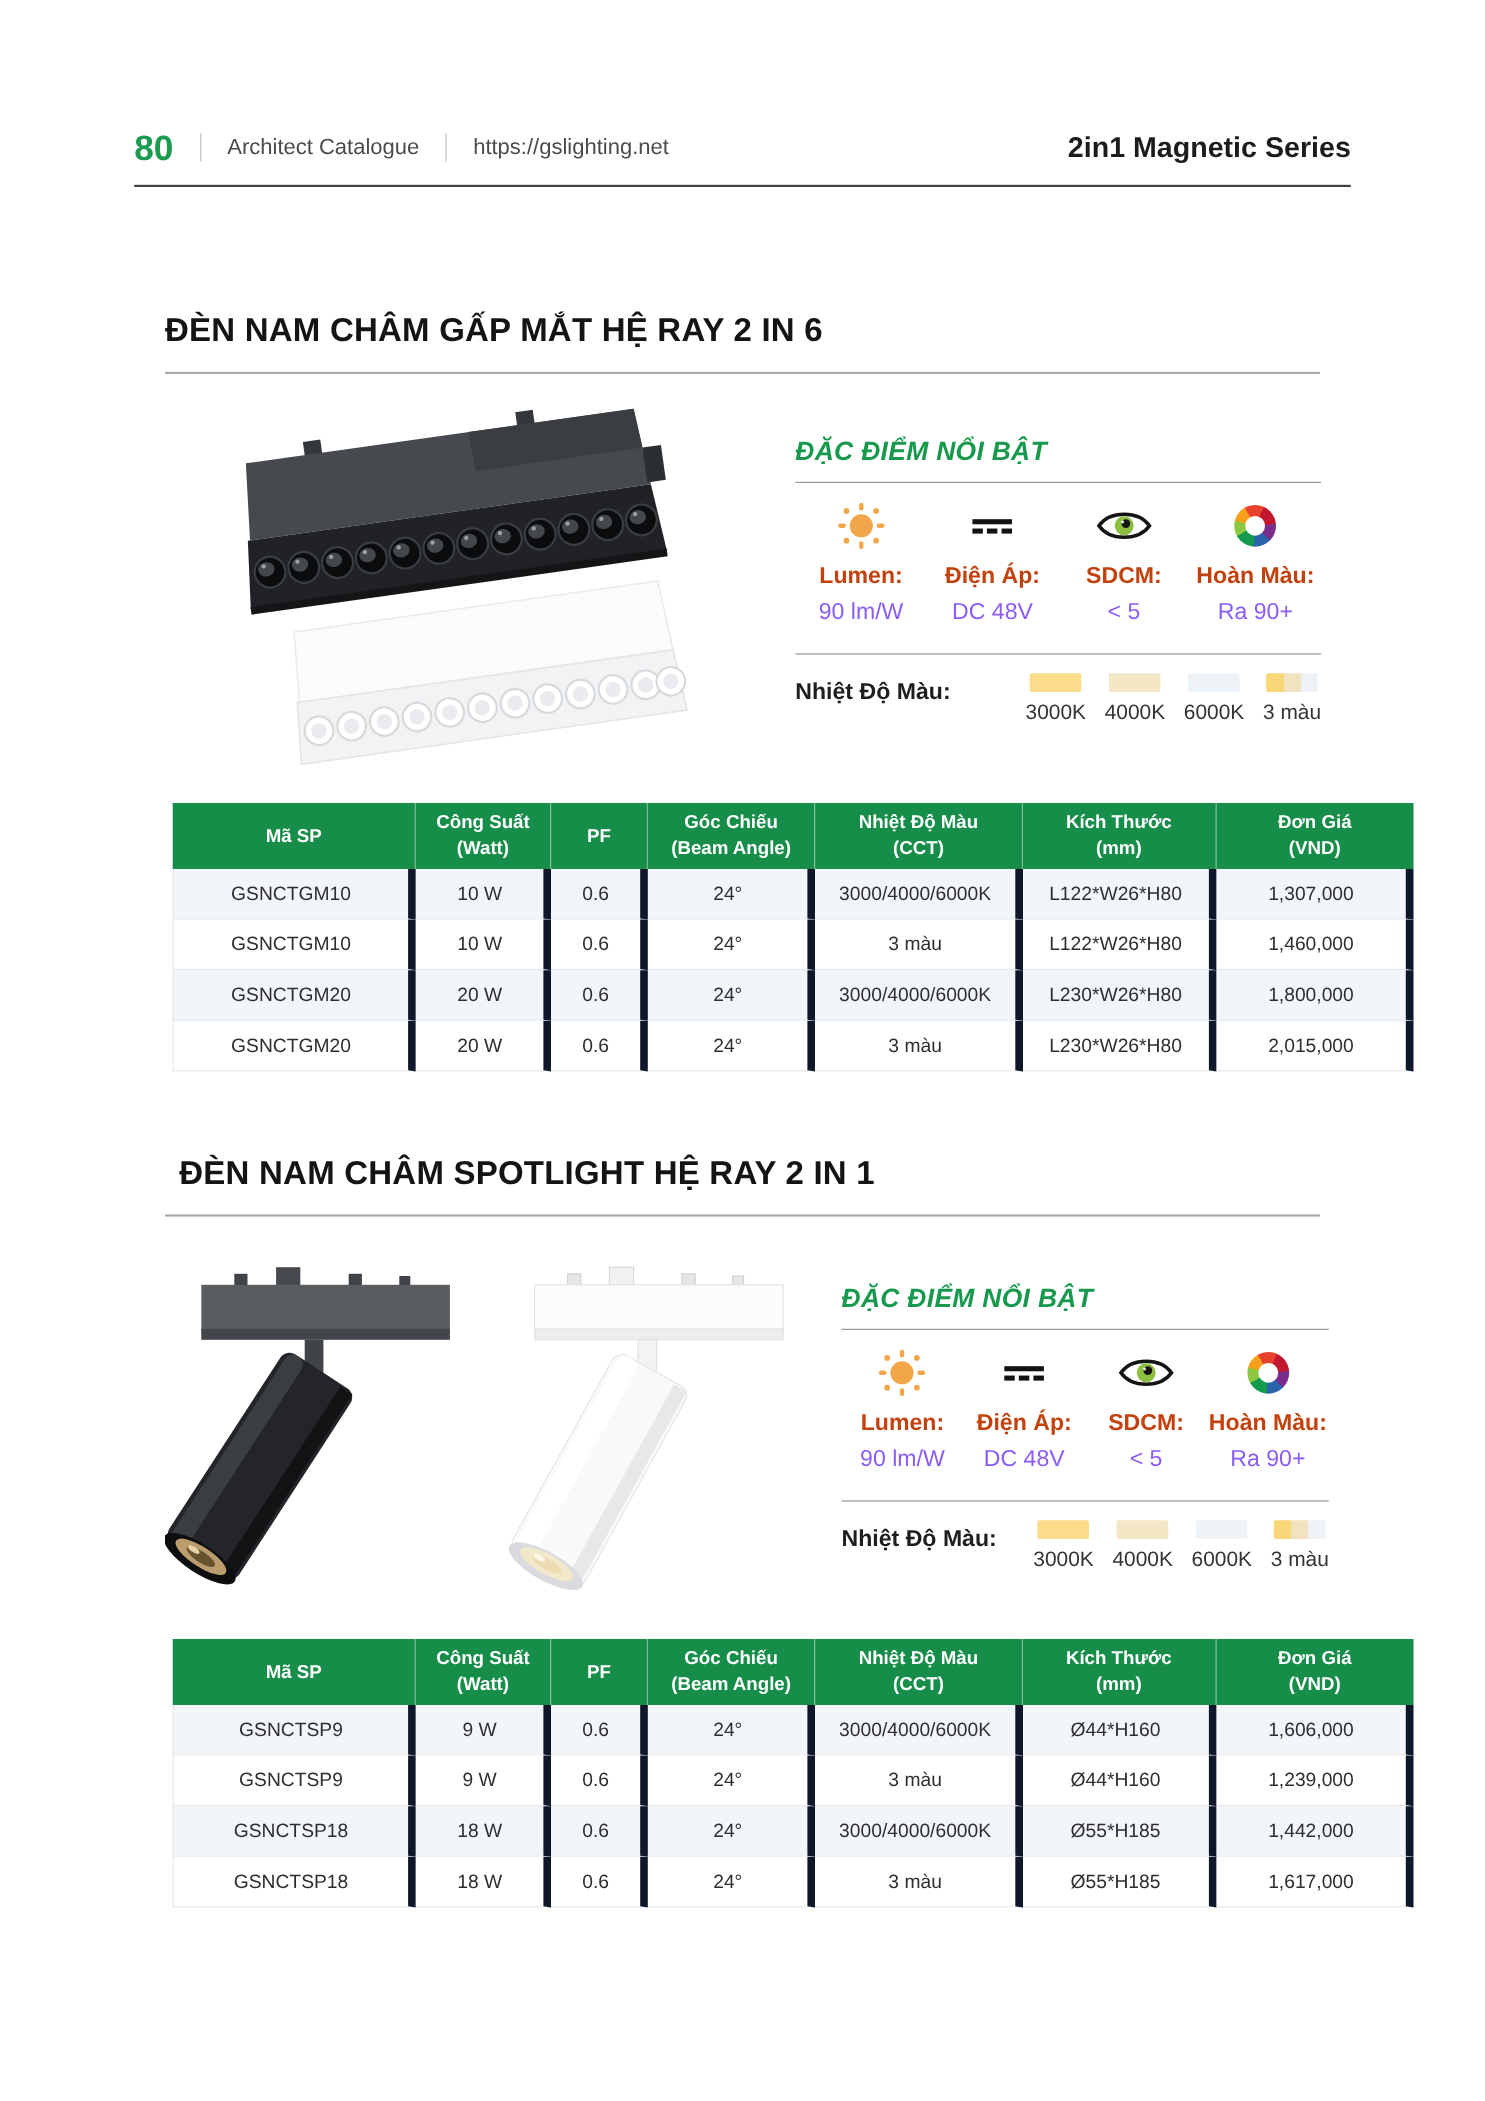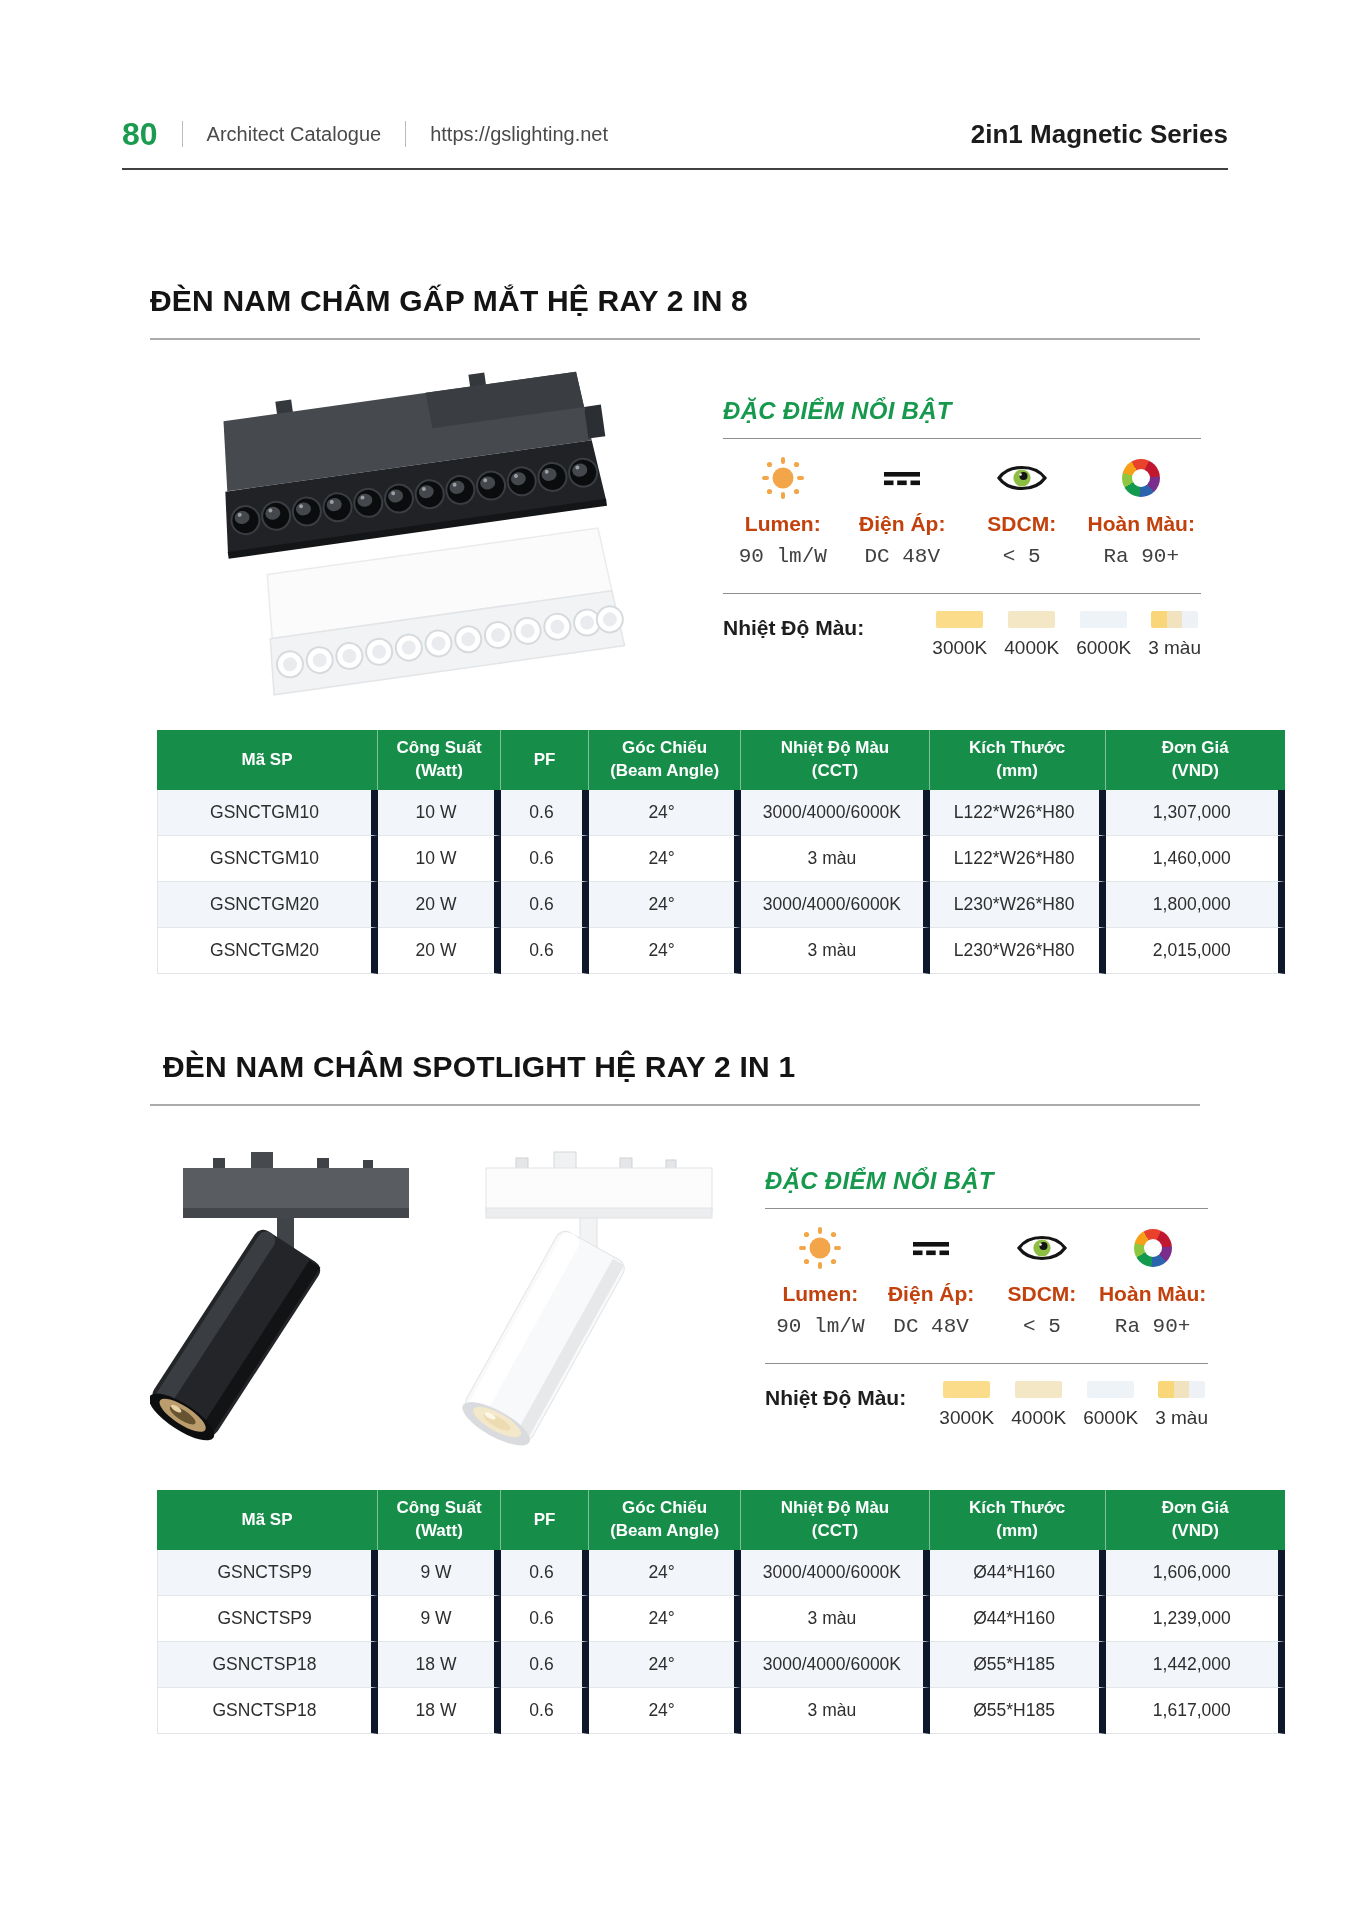--- a/index.html
+++ b/index.html
@@ -23,21 +23,21 @@
   .title-rule{border-top:2px solid #ababab;width:1050px;}
 
   
   .feat-col{display:block;}
   .feat-title{font-size:24px;font-weight:bold;color:#16994D;letter-spacing:.3px;font-style:italic;}
   .feat-rule{border-top:1px solid #8e8e8e;margin-top:13px;}
   .features-row{display:flex;margin-top:14px;}
   .feature{flex:1;text-align:center;}
   .icon-box{height:50px;display:flex;align-items:center;justify-content:center;}
   .flabel{font-size:21px;font-weight:bold;color:#c2410c;margin-top:9px;white-space:nowrap;}
-  .fvalue{font-size:21px;color:#404040;margin-top:9px;white-space:nowrap;font-family:Liberation Mono, monospace;}
+  .fvalue{font-size:21px;color:#8b5cf6;margin-top:9px;white-space:nowrap;}
   .cct-divider{border-top:1px solid #8e8e8e;margin-top:25px;}
   .cct-row{display:flex;align-items:flex-start;margin-top:17px;}
   .cct-label{font-size:21px;font-weight:bold;color:#1e1e1e;white-space:nowrap;padding-top:5px;}
   .cct-opts{display:flex;margin-left:auto;gap:17px;}
   .cct-opt{text-align:center;}
   .cct-swatch{width:47px;height:17px;border-radius:2px;margin:0 auto;}
   .cct-opt-label{font-size:19px;color:#333;margin-top:9px;white-space:nowrap;}
 
   .wheel{position:relative;width:38px;height:38px;border-radius:50%;
     background:conic-gradient(from -30deg,#e8412c 0 55deg,#c1182f 55deg 115deg,#7b2d8b 115deg 165deg,#2b63ad 165deg 215deg,#149a4e 215deg 270deg,#8dc63f 270deg 315deg,#f6a01a 315deg 360deg);}
@@ -64,21 +64,21 @@
 <div class="abs top-header">
   <span class="page-num">80</span>
   <span class="hsep"></span>
   <span class="hmeta">Architect Catalogue</span>
   <span class="hsep"></span>
   <span class="hmeta">https://gslighting.net</span>
   <span class="hbrand">2in1 Magnetic Series</span>
 </div>
 <div class="abs header-rule"></div>
 
-<div class="abs section-title" style="left:150px;top:282px;">ĐÈN NAM CHÂM GẤP MẮT HỆ RAY 2 IN 8</div>
+<div class="abs section-title" style="left:150px;top:282px;">ĐÈN NAM CHÂM GẤP MẮT HỆ RAY 2 IN 6</div>
 <div class="abs title-rule" style="left:150px;top:338px;"></div>
 
 <svg class="abs" style="left:140px;top:348px;" width="545" height="365" viewBox="0 0 545 365">
   <g transform="rotate(-8 270 150)">
 
     <g>
       <rect x="150" y="36" width="16" height="14" fill="#34373b"></rect>
       <rect x="345" y="36" width="16" height="14" fill="#34373b"></rect>
       <polygon points="96,48 452,48 458,118 90,118" fill="#46494e"></polygon>
       <polygon points="300,48 452,48 455,84 302,84" fill="#3a3d42"></polygon>

